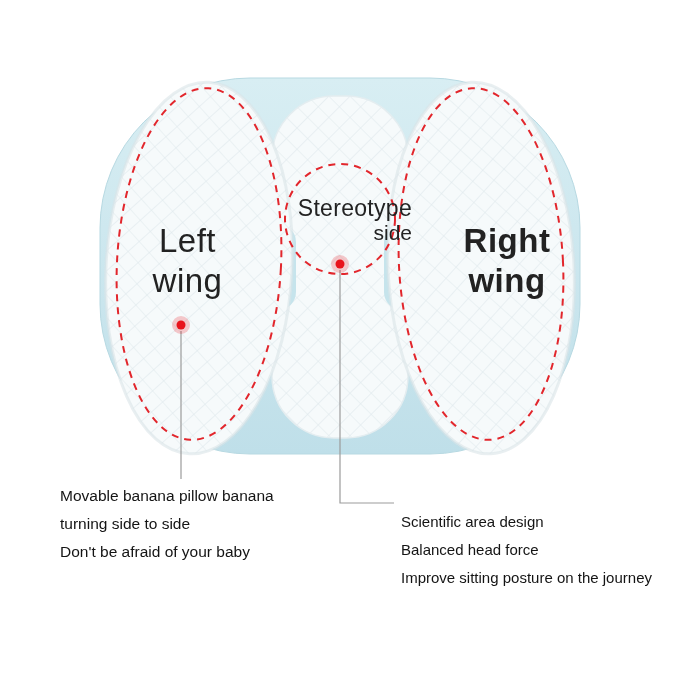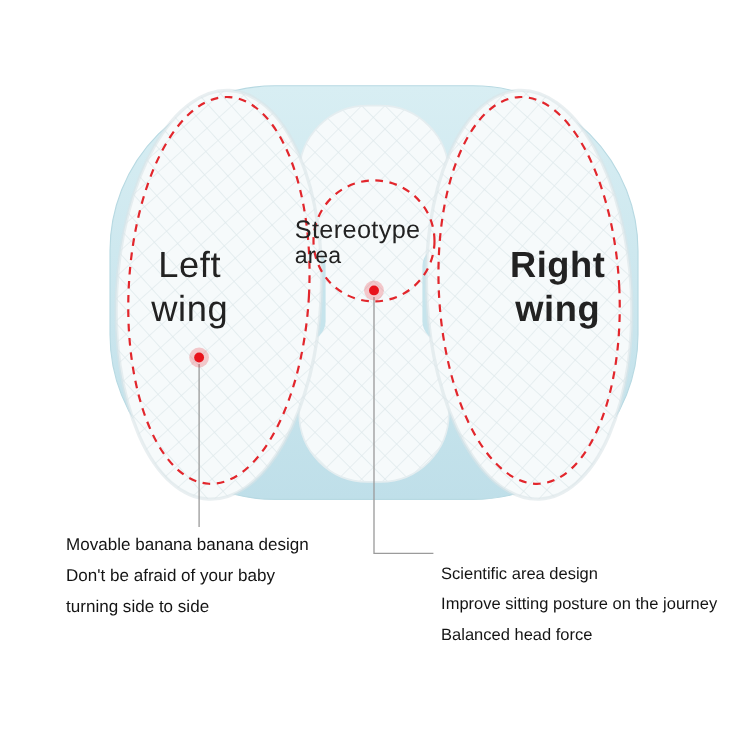--- a/index.html
+++ b/index.html
@@ -15,27 +15,27 @@
   .pillow-svg { position: absolute; left: 0; top: 0; pointer-events: none; }
 
   .wing-label {
     position: absolute;
     text-align: center;
     font-size: 33px;
     line-height: 40px;
     letter-spacing: 0.5px;
     color: #222222;
   }
-  .left-wing-label  { left: 100px; top: 221px; width: 145px; }
+  .left-wing-label  { left: 100px; top: 221px; width: 145px; padding-left: 15px; }
   .right-wing-label { left: 432px; top: 221px; width: 150px; font-weight: bold; }
 
   .center-label {
     position: absolute;
     left: 268px; top: 195px; width: 144px;
-    text-align: left;
+    text-align: right;
     color: #222222;
   }
   .center-label .l1 { font-size: 23px; line-height: 26px; letter-spacing: 0.3px; }
   .center-label .l2 { font-size: 21px; line-height: 23px; }
 
   .callout {
     position: absolute;
     font-size: 15.5px;
     line-height: 28px;
     color: #141414;
@@ -89,28 +89,28 @@
     <div>wing</div>
   </div>
 
   <div class="wing-label right-wing-label">
     <div>Right</div>
     <div>wing</div>
   </div>
 
   <div class="center-label">
     <div class="l1">Stereotype</div>
-    <div class="l2">area</div>
+    <div class="l2">side</div>
   </div>
 
   <div class="callout callout-left">
-    <div>Movable banana banana design</div>
+    <div>Movable banana pillow banana</div>
+    <div>turning side to side</div>
     <div>Don't be afraid of your baby</div>
-    <div>turning side to side</div>
   </div>
 
   <div class="callout callout-right">
     <div>Scientific area design</div>
+    <div>Balanced head force</div>
     <div>Improve sitting posture on the journey</div>
-    <div>Balanced head force</div>
   </div>
 
 </div>
 
 </body></html>

